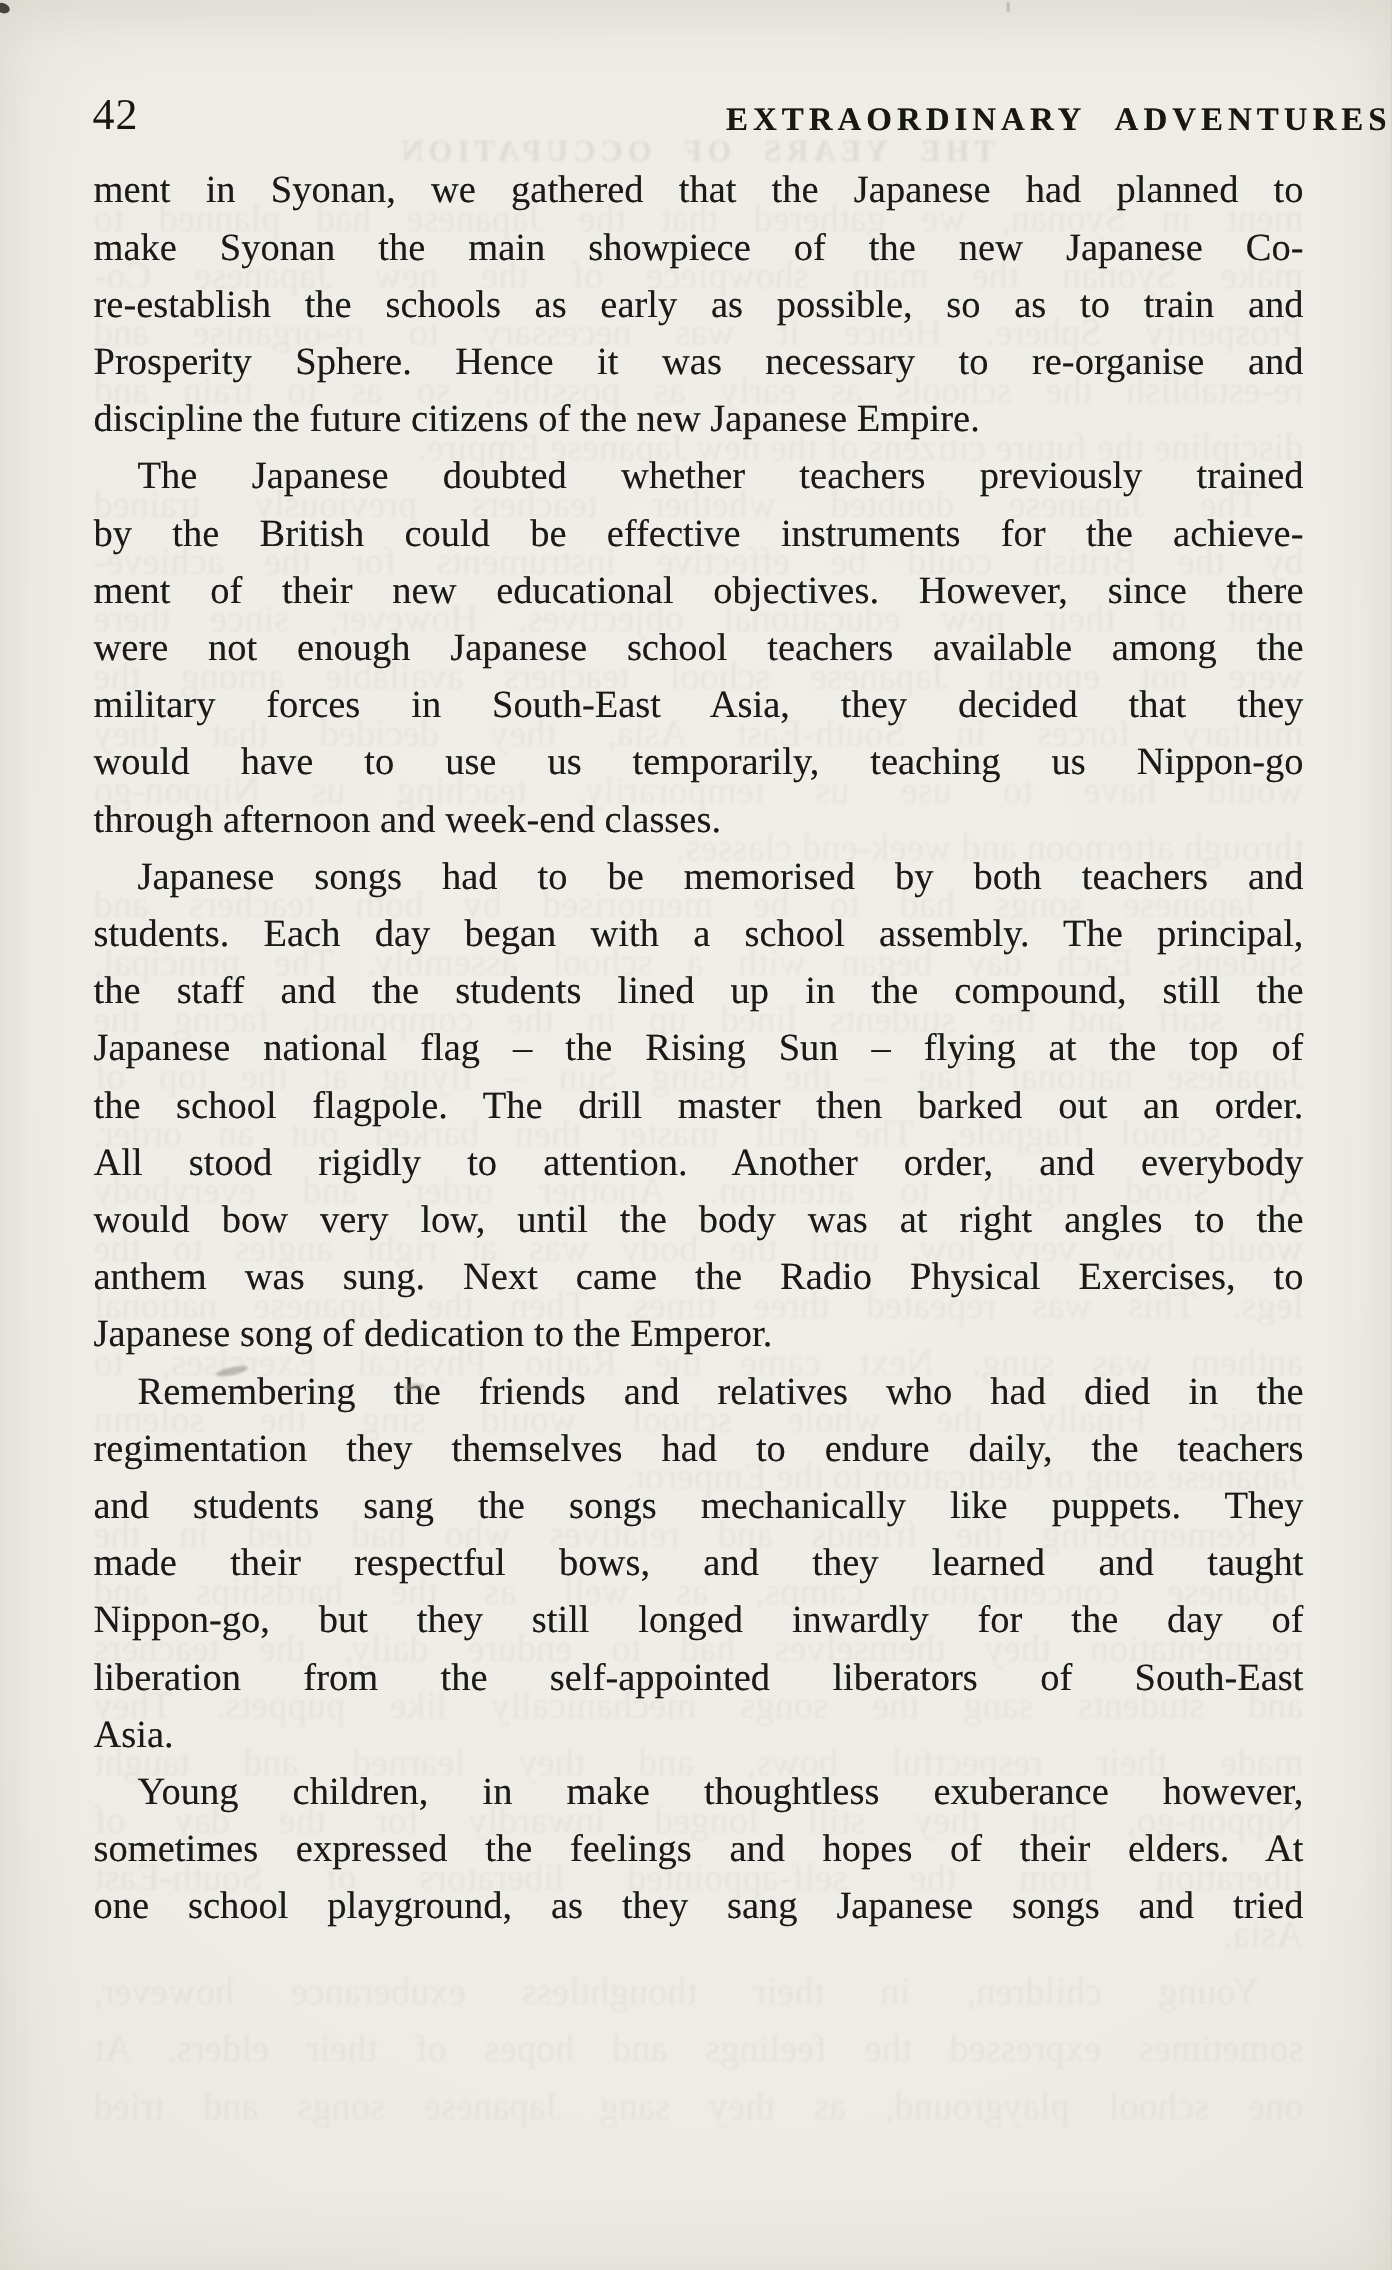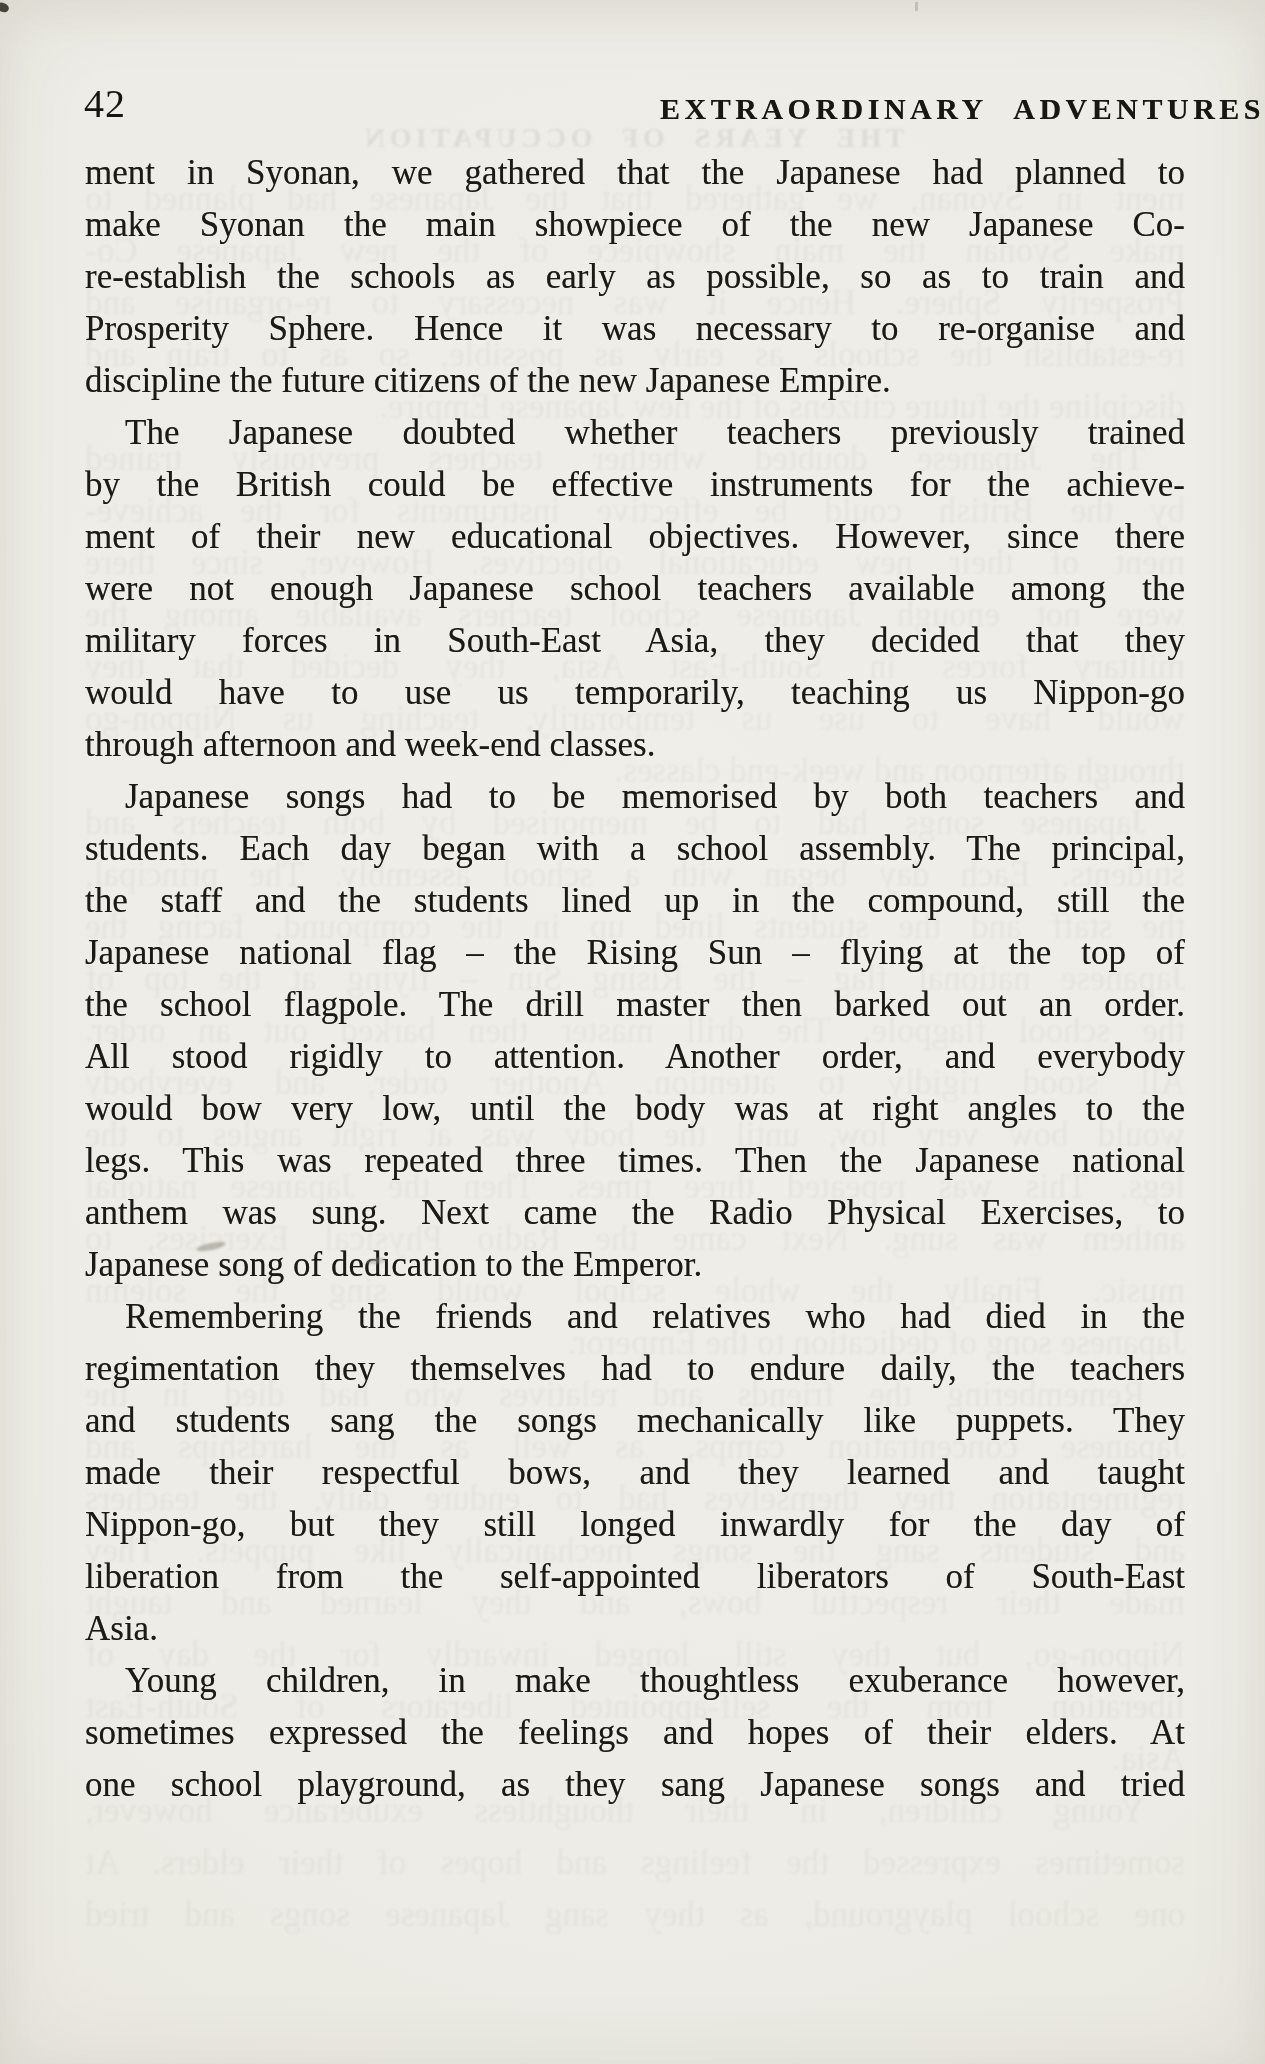--- a/index.html
+++ b/index.html
@@ -224,21 +224,20 @@
         <div class="line short">through afternoon and week-end classes.</div>
       </div>
       <div class="para">
         <div class="line indent">Japanese songs had to be memorised by both teachers and</div>
         <div class="line">students. Each day began with a school assembly. The principal,</div>
         <div class="line">the staff and the students lined up in the compound, still the</div>
         <div class="line">Japanese national flag – the Rising Sun – flying at the top of</div>
         <div class="line">the school flagpole. The drill master then barked out an order.</div>
         <div class="line">All stood rigidly to attention. Another order, and everybody</div>
         <div class="line">would bow very low, until the body was at right angles to the</div>
-        <div class="line">legs. This was repeated three times. Then the Japanese national</div>
         <div class="line">anthem was sung. Next came the Radio Physical Exercises, to</div>
         <div class="line short">Japanese song of dedication to the Emperor.</div>
       </div>
       <div class="para">
         <div class="line indent">Remembering the friends and relatives who had died in the</div>
         <div class="line">regimentation they themselves had to endure daily, the teachers</div>
         <div class="line">and students sang the songs mechanically like puppets. They</div>
         <div class="line">made their respectful bows, and they learned and taught</div>
         <div class="line">Nippon-go, but they still longed inwardly for the day of</div>
         <div class="line">liberation from the self-appointed liberators of South-East</div>

